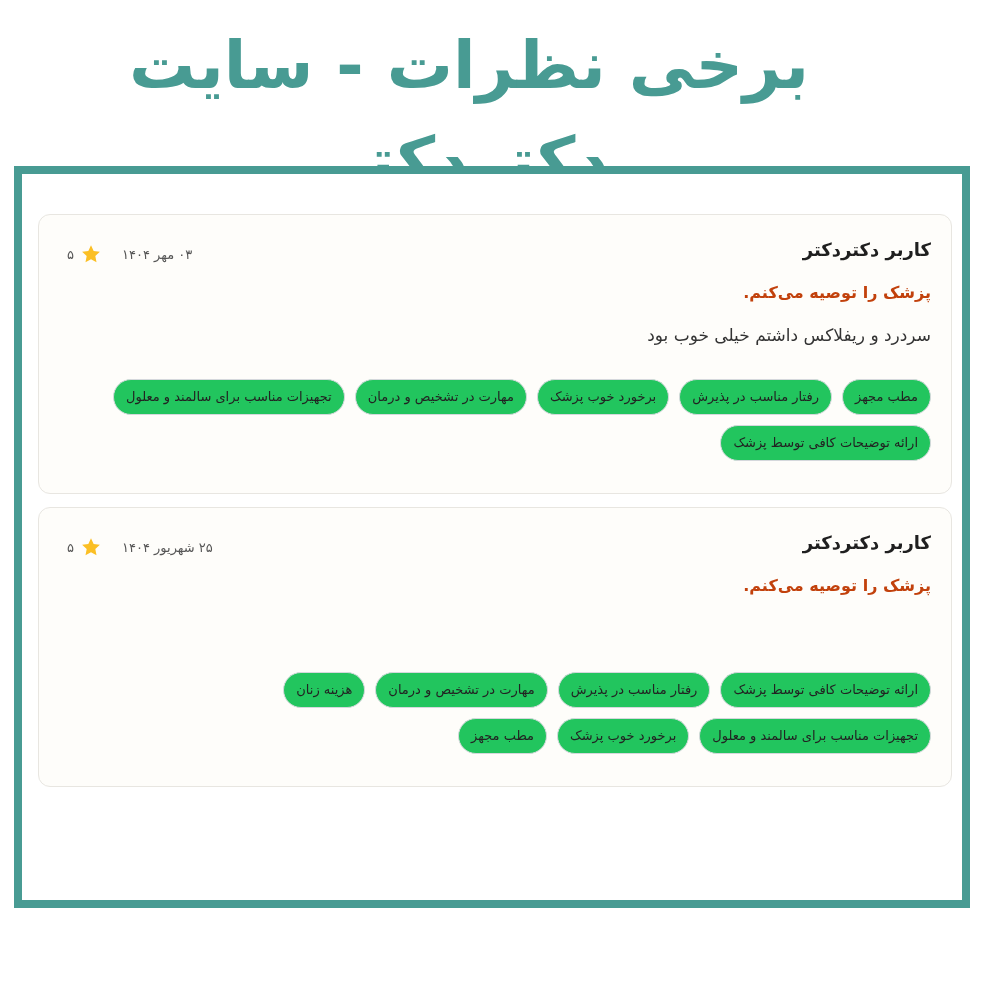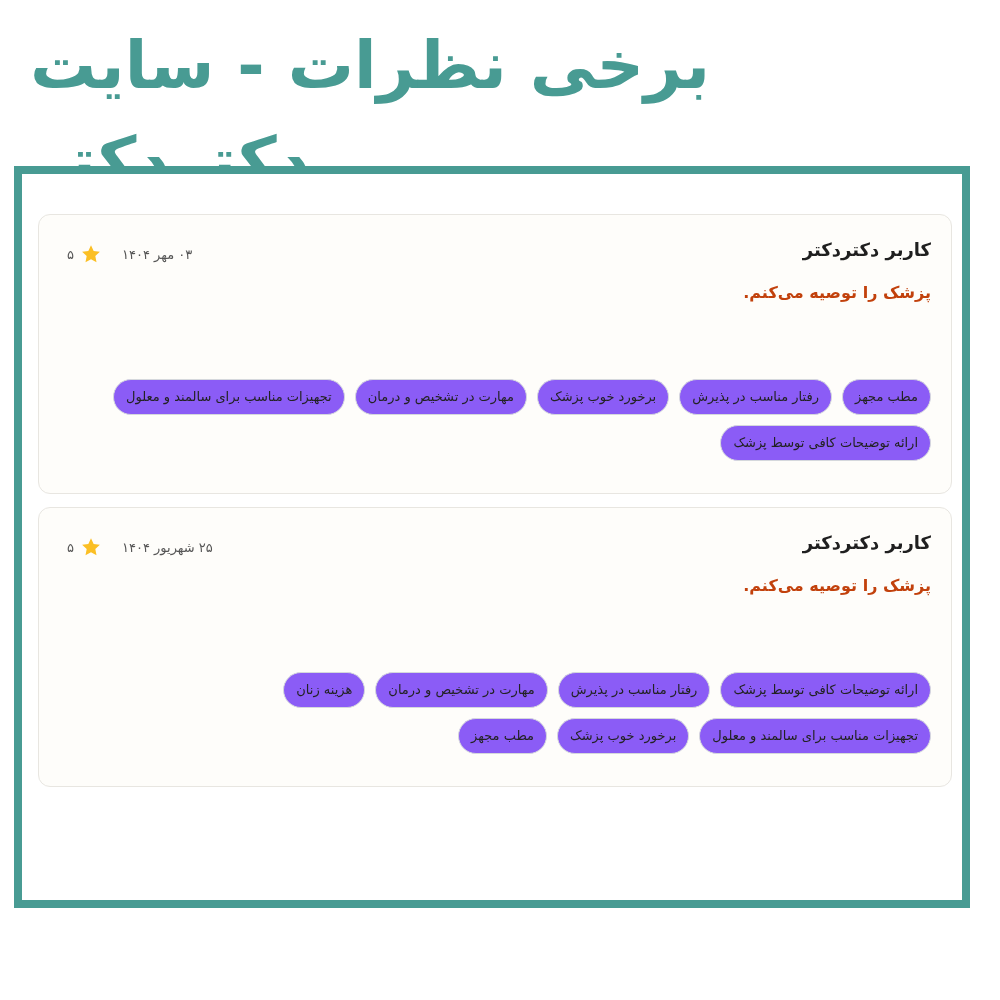--- a/index.html
+++ b/index.html
@@ -2,21 +2,21 @@
 <html><head>
   <meta charset="utf-8">
   <style>
     html, body { margin: 0; padding: 0; }
     body {
       width: 1000px; height: 1000px; background: #ffffff; position: relative; overflow: hidden;
       font-family: "DejaVu Sans", sans-serif;
     }
     .page-title {
       position: absolute; top: 18px; right: 92px; left: 30px;
-      text-align: left; direction: rtl;
+      text-align: center; direction: rtl;
       color: #489b93; font-weight: 900; font-size: 66px; line-height: 96px;
       font-family: "DejaVu Sans", sans-serif; letter-spacing: 1px;
     }
     .frame {
       position: absolute; left: 14px; top: 166px; width: 940px; height: 726px;
       border: 8px solid #489b93; background: #ffffff;
     }
     .review-card {
       position: absolute; left: 16px; width: 912px;
       background: #fefdfa; border: 1px solid #e8e6e1; border-radius: 12px;
@@ -44,35 +44,36 @@
       font-size: 13px; color: #555555;
     }
     .meta .rating { font-size: 13px; color: #555; }
     .meta .star { width: 22px; height: 22px; display: inline-block; }
     .meta .date { margin-left: 14px; direction: rtl; text-align: center; }
     .tags {
       position: absolute; right: 20px; top: 164px; left: 20px;
       display: flex; flex-wrap: wrap; gap: 10px 10px; direction: rtl;
     }
     .tag {
-      border: 1.5px solid #d5d8dc; border-radius: 20px; background: #8b5cf6;
+      border: 1.5px solid #d5d8dc; border-radius: 20px; background: #22c55e;
       padding: 8px 12px; font-size: 13px; color: #222; line-height: 18px;
       white-space: nowrap;
     }
   </style>
 </head>
 <body>
 
 <div class="page-title">برخی نظرات - سایت دکتردکتر</div>
 
 <div class="frame">
 
   <div class="review-card card-1">
     <div class="author">کاربر دکتردکتر</div>
     <div class="recommend">پزشک را توصیه می‌کنم.</div>
+    <div class="comment">سردرد و ریفلاکس داشتم خیلی خوب بود</div>
     <div class="meta">
       <span class="rating">۵</span>
       <span class="star">
         <svg width="22" height="22" viewBox="0 0 24 24">
             <path d="M12 2.5l2.9 6.2 6.8.8-5 4.7 1.3 6.7L12 17.6l-6 3.3 1.3-6.7-5-4.7 6.8-.8z" fill="#fbbf24"></path>
           </svg>
       </span>
       <span class="date">۰۳ مهر ۱۴۰۴</span>
     </div>
     <div class="tags">

